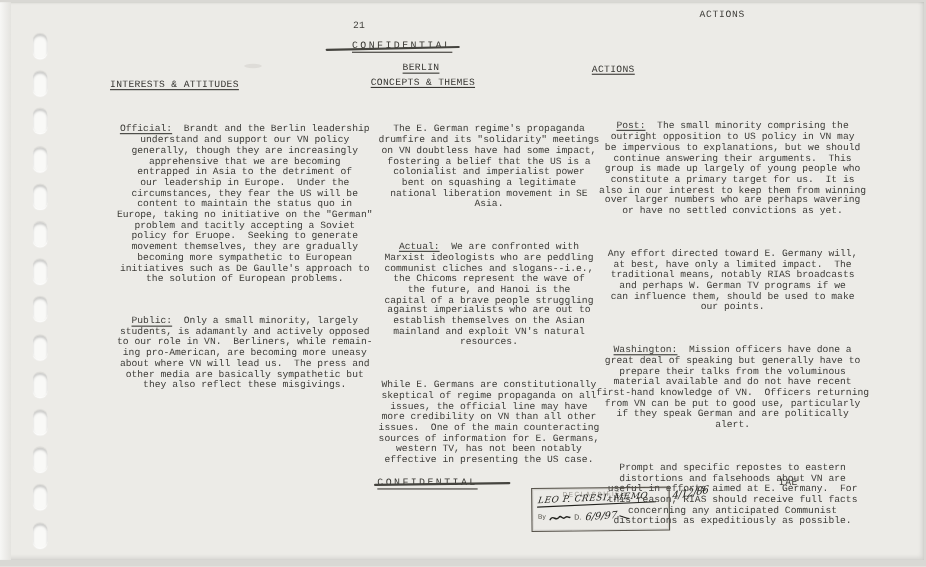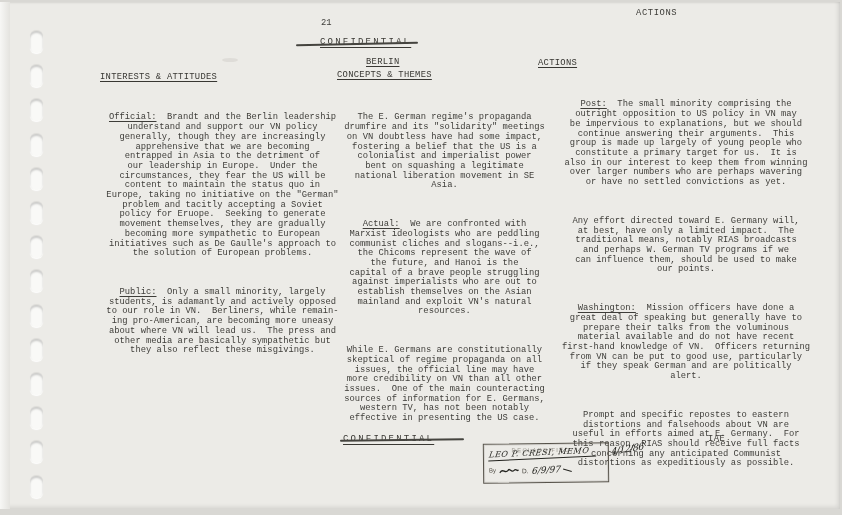--- a/index.html
+++ b/index.html
@@ -151,21 +151,21 @@
     <div class="para"><span class="label"></span><span>While E. Germans are constitutionally
 skeptical of regime propaganda on all
 issues, the official line may have
 more credibility on VN than all other
 issues.  One of the main counteracting
 sources of information for E. Germans,
 western TV, has not been notably
 effective in presenting the US case.</span></div>
   </div>
 
-  <div class="abs typ" style="left:538px;top:79px;width:256px;margin-left:20px;">
+  <div class="abs typ" style="left:538px;top:89px;width:256px;">
     <div class="para"><span class="label">Post:</span><span>  The small minority comprising the
 outright opposition to US policy in VN may
 be impervious to explanations, but we should
 continue answering their arguments.  This
 group is made up largely of young people who
 constitute a primary target for us.  It is
 also in our interest to keep them from winning
 over larger numbers who are perhaps wavering
 or have no settled convictions as yet.</span></div>
     <div class="para"><span class="label"></span><span>Any effort directed toward E. Germany will,

